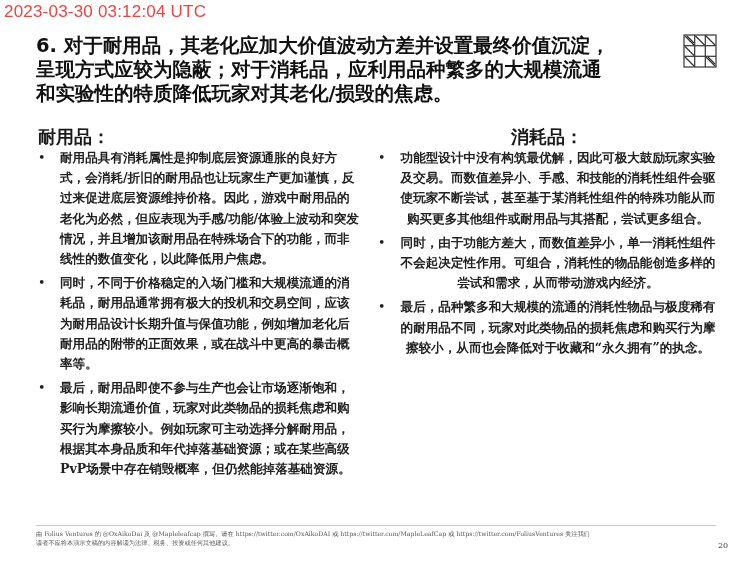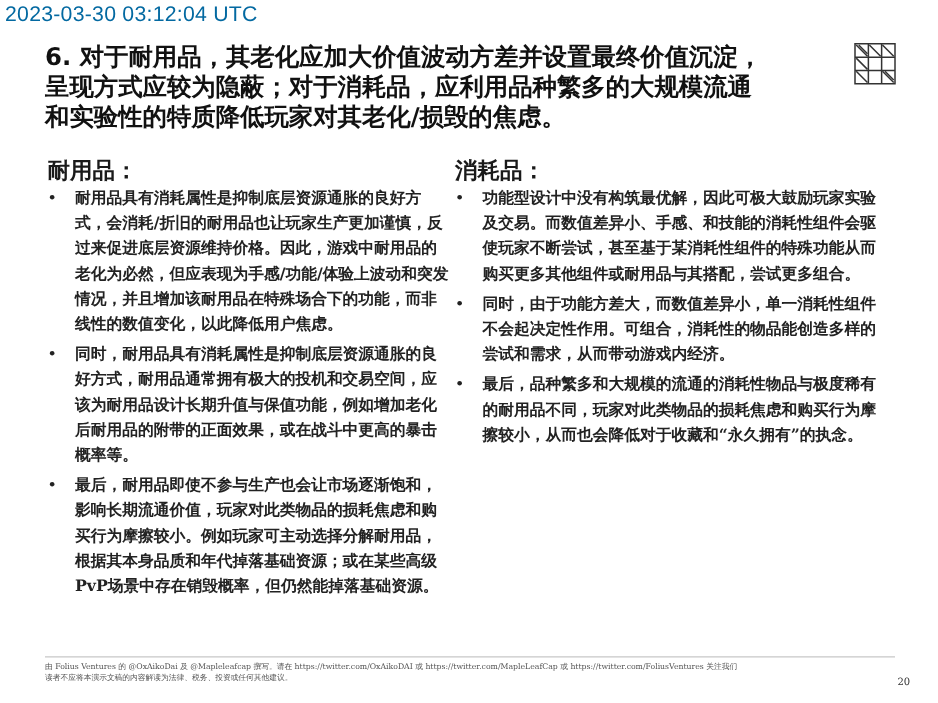--- a/index.html
+++ b/index.html
@@ -4,35 +4,35 @@
 <style>
   html, body { margin: 0; padding: 0; background: #ffffff; }
   body {
     width: 750px; height: 562px; position: relative; overflow: hidden;
     font-family: "DejaVu Serif", "Liberation Serif", serif;
     color: #1a1a1a;
   }
   .timestamp {
     position: absolute; left: 4px; top: 2px;
     font-family: "Liberation Sans", "DejaVu Sans", sans-serif;
-    font-size: 17px; color: #0369a1; letter-spacing: 0.2px;
+    font-size: 17px; color: #ef4444; letter-spacing: 0.2px;
   }
   .title {
     position: absolute; left: 36px; top: 34px; width: 580px;
     font-family: "DejaVu Sans", "Liberation Sans", sans-serif;
     font-size: 19.5px; line-height: 24px; font-weight: bold; color: #111;
   }
   .logo {
     position: absolute; left: 683px; top: 34px; width: 34px; height: 34px;
   }
   .col {
     position: absolute; top: 126px;
   }
   .col.left { left: 38px; width: 322px; }
-  .col.right { left: 364px; width: 338px; }
+  .col.right { left: 378px; width: 338px; text-align: center; }
   .col-heading {
     font-family: "DejaVu Sans", sans-serif;
     font-size: 18px; font-weight: bold; height: 22px; line-height: 22px;
   }
   ul.bullets { list-style: none; margin: 0; padding: 0; }
   ul.bullets li {
     position: relative; padding-left: 22px;
     font-family: "DejaVu Serif", serif;
     font-size: 12.6px; line-height: 20.2px; font-weight: bold; color: #222;
     margin-bottom: 4px;
@@ -75,21 +75,21 @@
     <line x1="2" y1="23" x2="11" y2="32"></line>
     <line x1="23" y1="23" x2="32" y2="32"></line>
     <line x1="25" y1="23" x2="32" y2="30"></line>
   </g>
 </svg>
 
 <div class="col left">
   <div class="col-heading">耐用品：</div>
   <ul class="bullets">
     <li><span class="dot">•</span><span>耐用品具有消耗属性是抑制底层资源通胀的良好方式，会消耗/折旧的耐用品也让玩家生产更加谨慎，反过来促进底层资源维持价格。因此，游戏中耐用品的老化为必然，但应表现为手感/功能/体验上波动和突发情况，并且增加该耐用品在特殊场合下的功能，而非线性的数值变化，以此降低用户焦虑。</span></li>
-    <li><span class="dot">•</span><span>同时，耐用品具有消耗属性是抑制底层资源通胀的良好方式，耐用品通常拥有极大的投机和交易空间，应该为耐用品设计长期升值与保值功能，例如增加老化后耐用品的附带的正面效果，或在战斗中更高的暴击概率等。</span></li>
+    <li><span class="dot">•</span><span>同时，不同于价格稳定的入场门槛和大规模流通的消耗品，耐用品通常拥有极大的投机和交易空间，应该为耐用品设计长期升值与保值功能，例如增加老化后耐用品的附带的正面效果，或在战斗中更高的暴击概率等。</span></li>
     <li><span class="dot">•</span><span>最后，耐用品即使不参与生产也会让市场逐渐饱和，影响长期流通价值，玩家对此类物品的损耗焦虑和购买行为摩擦较小。例如玩家可主动选择分解耐用品，根据其本身品质和年代掉落基础资源；或在某些高级PvP场景中存在销毁概率，但仍然能掉落基础资源。</span></li>
   </ul>
 </div>
 
 <div class="col right">
   <div class="col-heading">消耗品：</div>
   <ul class="bullets">
     <li><span class="dot">•</span><span>功能型设计中没有构筑最优解，因此可极大鼓励玩家实验及交易。而数值差异小、手感、和技能的消耗性组件会驱使玩家不断尝试，甚至基于某消耗性组件的特殊功能从而购买更多其他组件或耐用品与其搭配，尝试更多组合。</span></li>
     <li><span class="dot">•</span><span>同时，由于功能方差大，而数值差异小，单一消耗性组件不会起决定性作用。可组合，消耗性的物品能创造多样的尝试和需求，从而带动游戏内经济。</span></li>
     <li><span class="dot">•</span><span>最后，品种繁多和大规模的流通的消耗性物品与极度稀有的耐用品不同，玩家对此类物品的损耗焦虑和购买行为摩擦较小，从而也会降低对于收藏和“永久拥有”的执念。</span></li>

